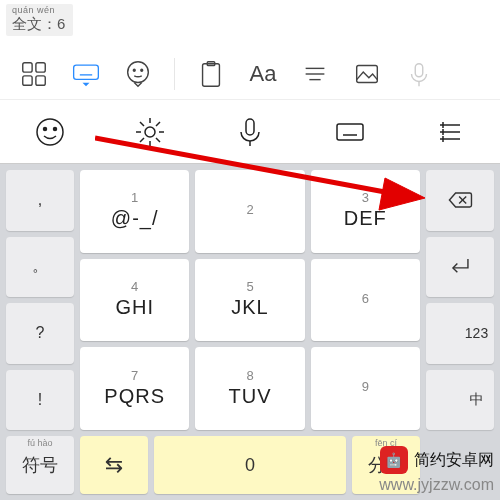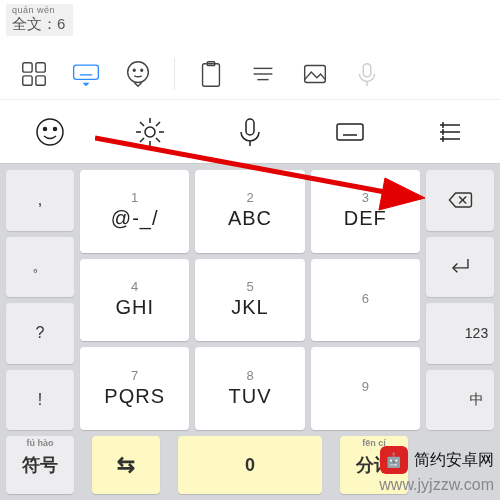--- a/index.html
+++ b/index.html
@@ -24,21 +24,21 @@
   .kbd { flex: 1; background: #d5d7db; display: flex; padding: 6px; gap: 6px; }
   .colL, .colR { width: 68px; display: flex; flex-direction: column; gap: 6px; }
   .center { flex: 1; display: flex; flex-direction: column; gap: 6px; }
   .row { display: flex; gap: 6px; flex: 1; }
   .key { background: #fff; border-radius: 4px; box-shadow: 0 1px 1px rgba(0,0,0,0.15); display: flex; flex-direction: column; align-items: center; justify-content: center; flex: 1; position: relative; }
   .key .num { font-size: 13px; color: #888; position: relative; top: -2px; }
   .key .alpha { font-size: 20px; color: #222; letter-spacing: 1px; }
   .side-key { background: #ededef; border-radius: 4px; box-shadow: 0 1px 1px rgba(0,0,0,0.12); flex: 1; display: flex; align-items: center; justify-content: center; color: #333; }
   .side-key.small-txt { font-size: 14px; padding-left: 33px; }
   .side-key svg { width: 30px; height: 30px; stroke: currentColor; fill: none; stroke-width: 1.6; }
-  .bottom-row { display: flex; gap: 18px; height: 58px; font-weight: bold; }
+  .bottom-row { display: flex; gap: 6px; height: 58px; }
   .bottom-row .bk { background: #fef9c3; border-radius: 4px; box-shadow: 0 1px 1px rgba(0,0,0,0.15); display: flex; align-items: center; justify-content: center; font-size: 18px; color: #333; position: relative; }
   .bottom-row .bk.gray { background: #ededef; }
   .bottom-row .w1 { width: 68px; }
   .bottom-row .wflex { flex: 1; }
   .bottom-row .bk .tiny { font-size: 9px; color: #888; position: absolute; top: 2px; }
   
   .arrow { position: absolute; left: 95px; top: 130px; width: 340px; height: 90px; pointer-events: none; }
   .arrow line, .arrow polygon { stroke: #e20000; fill: #e20000; }
   
   .ad { position: absolute; right: 6px; bottom: 26px; display: flex; align-items: center; gap: 6px; background: rgba(255,255,255,0.0); }
@@ -86,20 +86,23 @@
           <path d="M12 25 L16 29 L20 25"></path>
         </svg>
     </div>
     <div class="sep"></div>
     <div class="tb-item">
       <svg viewBox="0 0 32 32">
           <rect x="7" y="5" width="18" height="24" rx="2"></rect>
           <rect x="12" y="3" width="8" height="4" rx="1"></rect>
         </svg>
     </div>
+    <div class="tb-item" style="font-size:22px;">
+      <span>Aa</span>
+    </div>
     <div class="tb-item">
       <svg viewBox="0 0 32 32">
           <line x1="6" y1="10" x2="26" y2="10"></line>
           <line x1="6" y1="16" x2="26" y2="16"></line>
           <line x1="10" y1="22" x2="22" y2="22"></line>
         </svg>
     </div>
     <div class="tb-item">
       <svg viewBox="0 0 32 32">
           <rect x="5" y="7" width="22" height="18" rx="2"></rect>
@@ -176,21 +179,20 @@
     </div>
 
     <div class="center">
       <div class="row">
         <div class="key">
             <span class="num">1</span>
             <span class="alpha">@-_/</span>
           </div>
         <div class="key">
             <span class="num">2</span>
-            <span class="alpha">ABC</span>
           </div>
         <div class="key">
             <span class="num">3</span>
             <span class="alpha">DEF</span>
           </div>
       </div>
       <div class="row">
         <div class="key">
             <span class="num">4</span>
             <span class="alpha">GHI</span>

